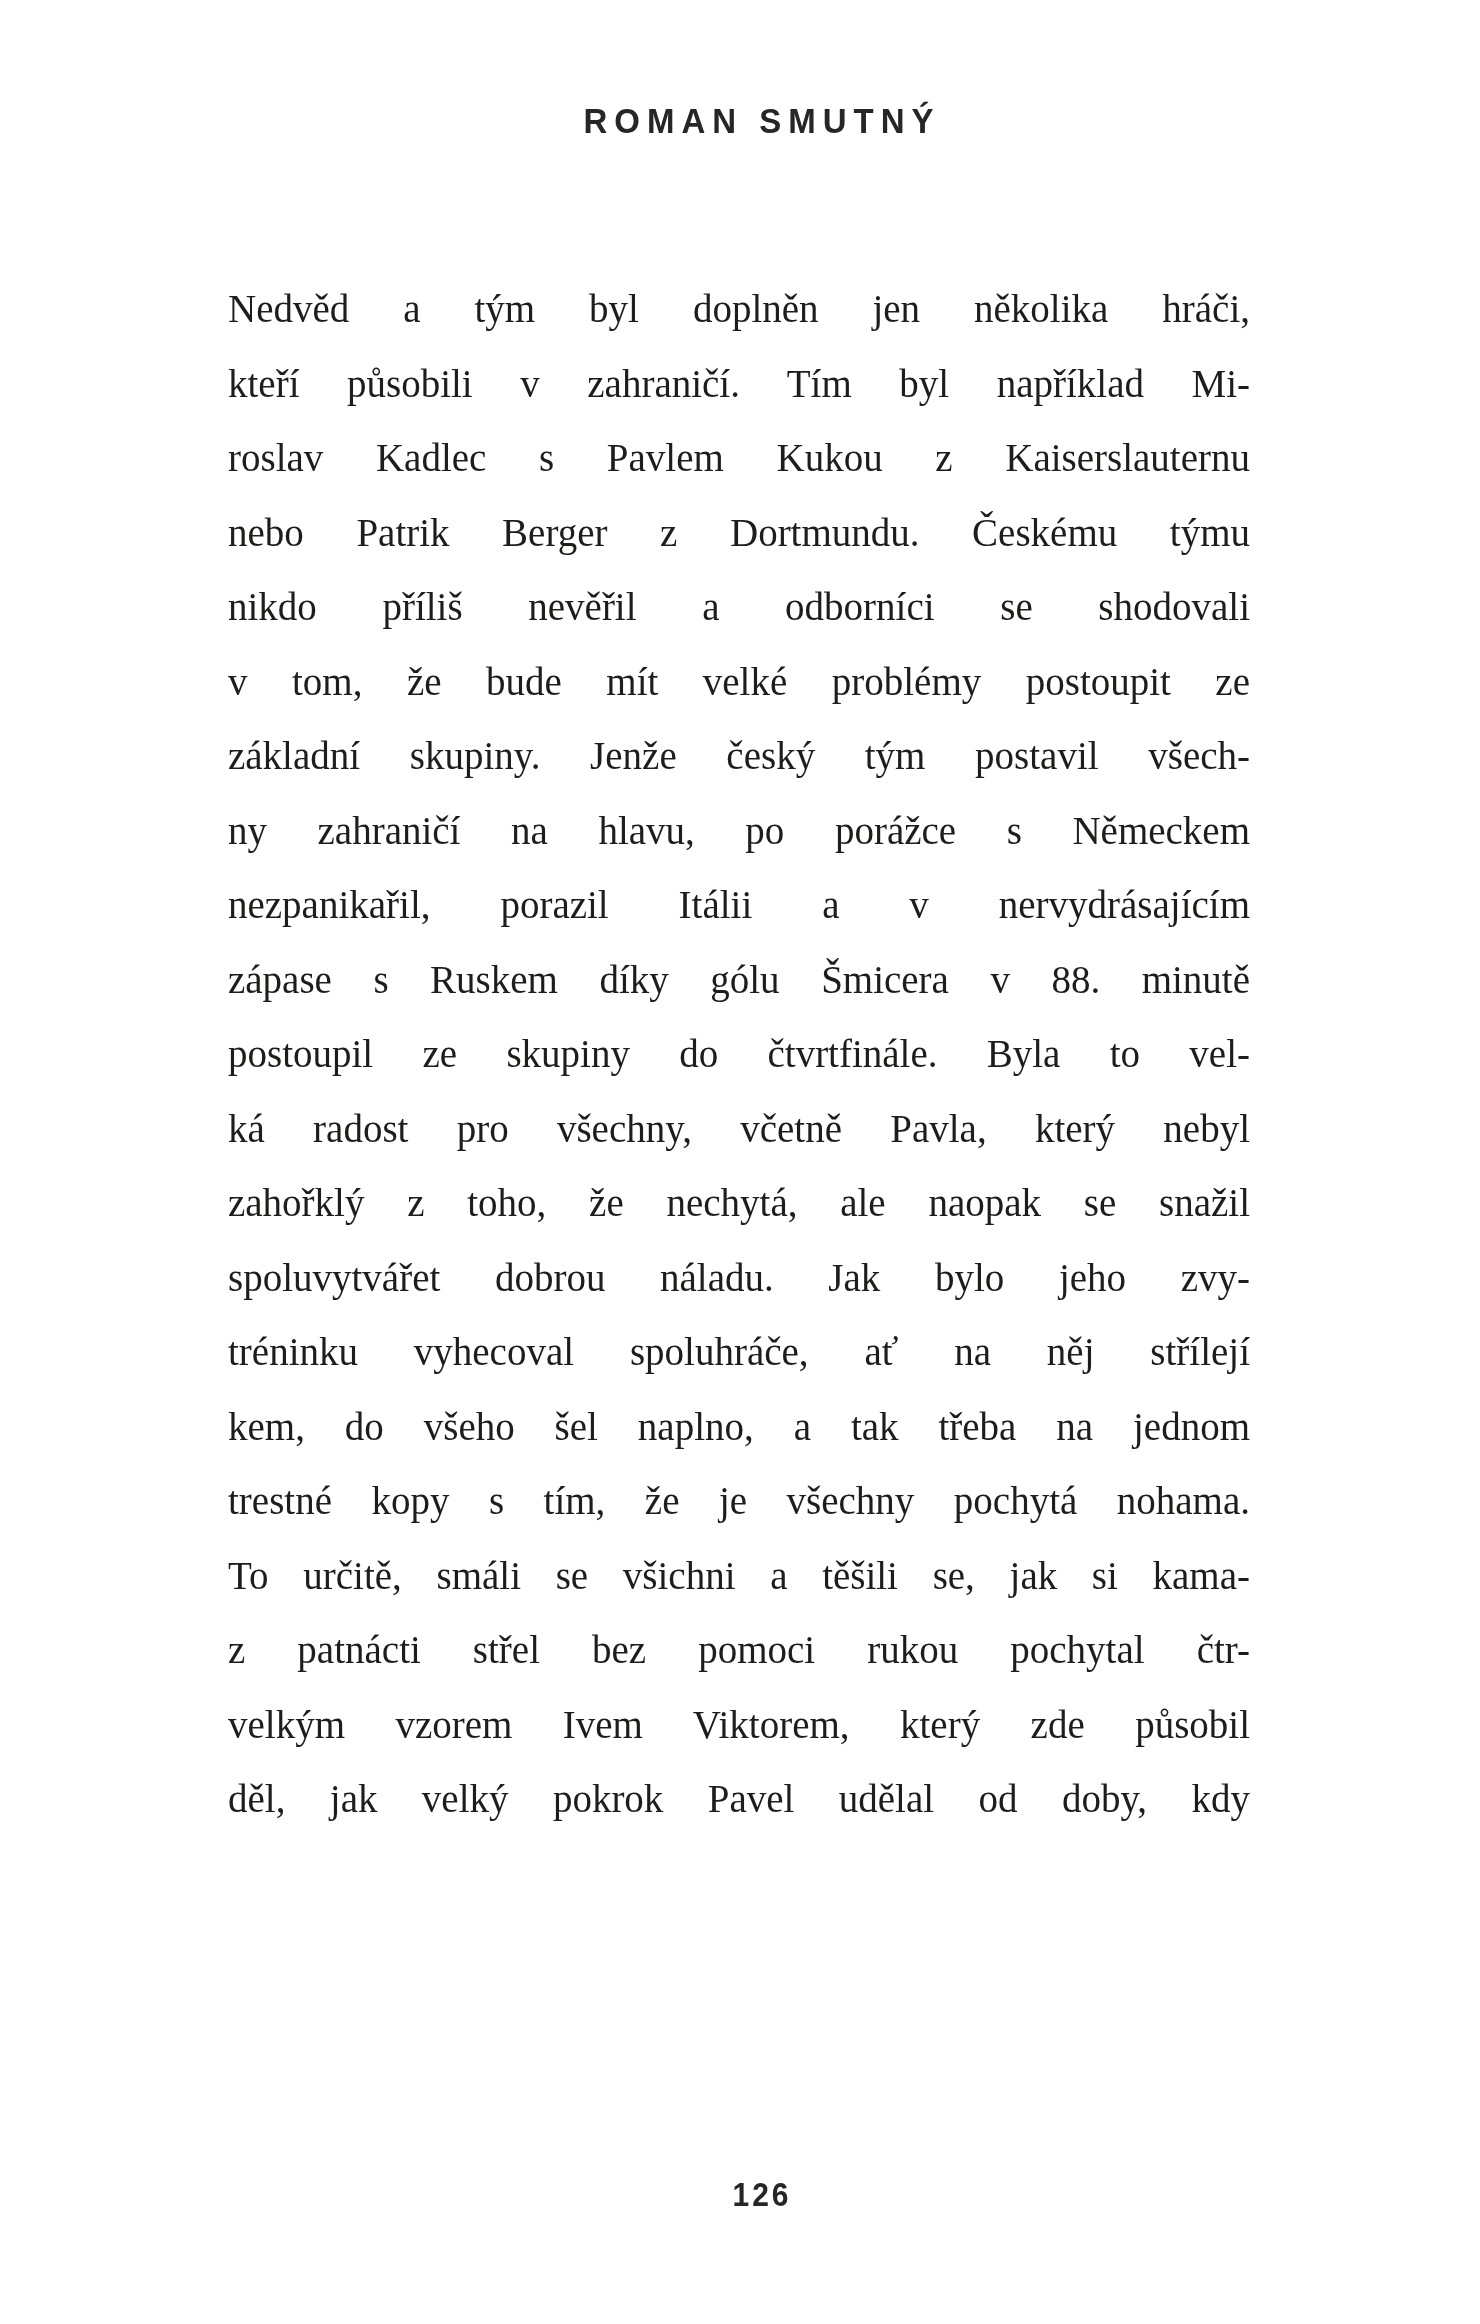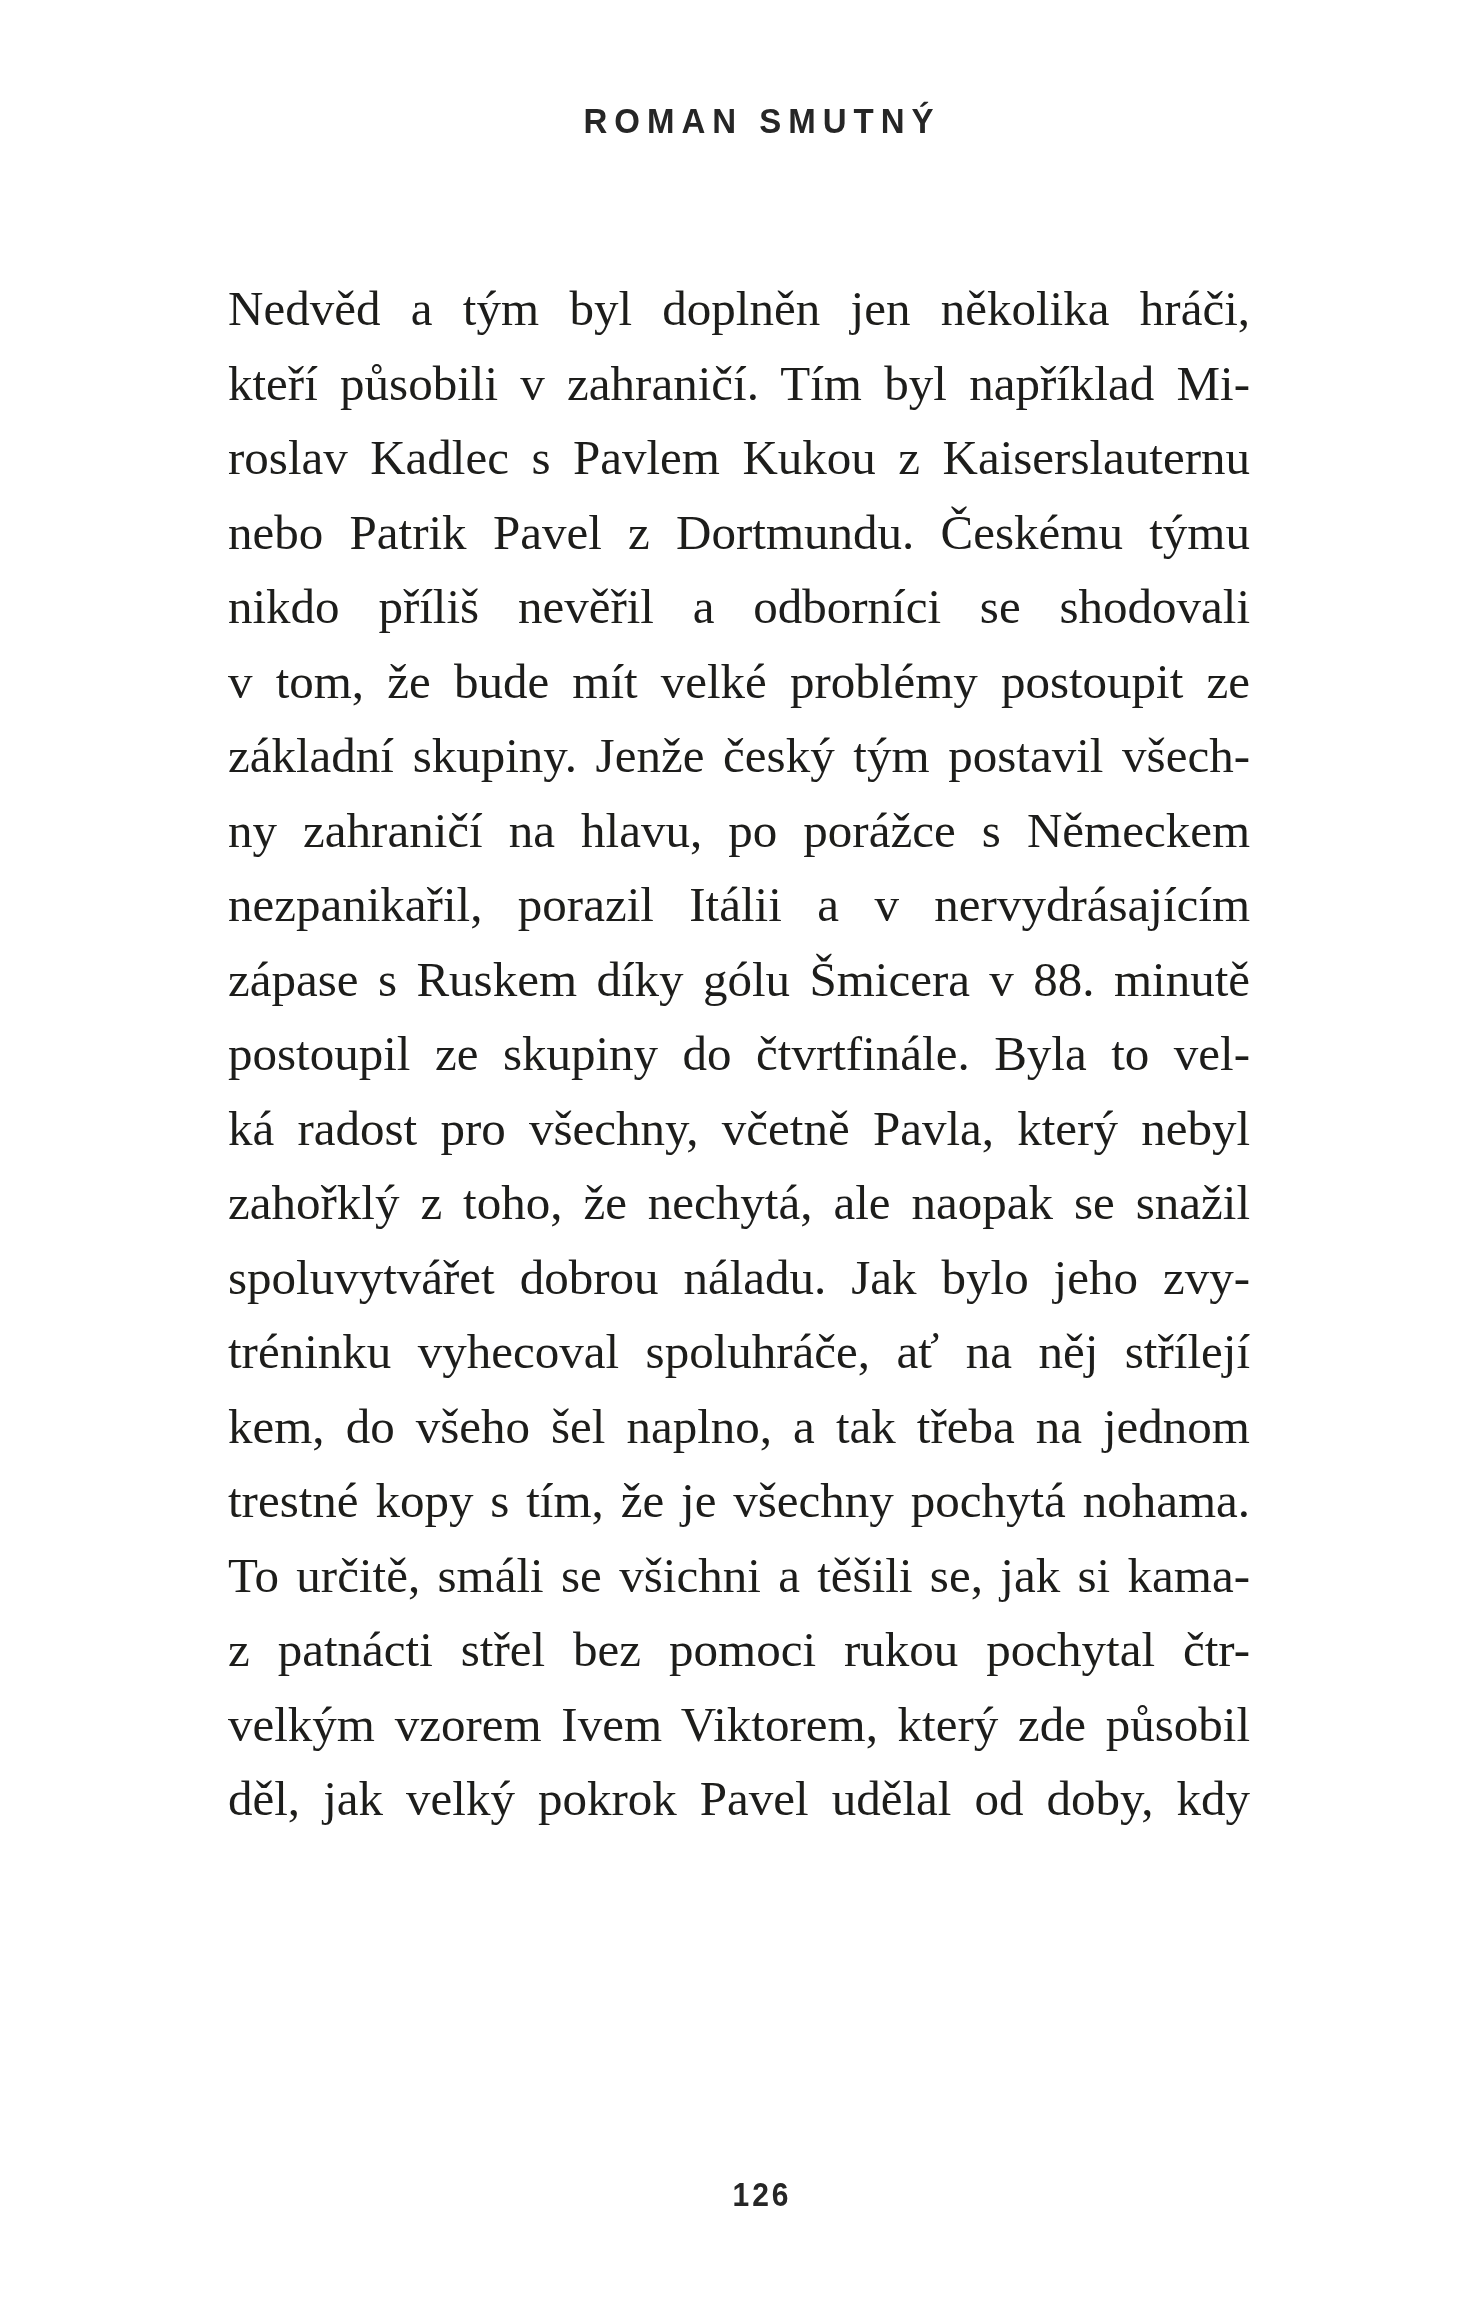--- a/index.html
+++ b/index.html
@@ -31,21 +31,21 @@
     color: #262626;
     transform: scaleY(1.08);
   }
   .body-text {
     position: absolute;
     top: 272px;
     left: 228px;
     width: 1022px;
   }
   .body-text .line {
-    font-size: 49px;
+    font-size: 39px;
     line-height: 74.5px;
     text-align: justify;
     text-align-last: justify;
     white-space: normal;
     color: #1d1d1b;
   }
   .page-number {
     position: absolute;
     top: 2178px;
     left: 0;
@@ -62,21 +62,21 @@
 </head>
 <body>
 
 <div class="page">
   <div class="running-header">ROMAN SMUTNÝ</div>
 
   <div class="body-text">
       <div class="line">Nedvěd a tým byl doplněn jen několika hráči,</div>
       <div class="line">kteří působili v zahraničí. Tím byl například Mi-</div>
       <div class="line">roslav Kadlec s Pavlem Kukou z Kaiserslauternu</div>
-      <div class="line">nebo Patrik Pavel z Dortmundu. Českému týmu</div>
+      <div class="line">nebo Patrik Berger z Dortmundu. Českému týmu</div>
       <div class="line">nikdo příliš nevěřil a odborníci se shodovali</div>
       <div class="line">v tom, že bude mít velké problémy postoupit ze</div>
       <div class="line">základní skupiny. Jenže český tým postavil všech-</div>
       <div class="line">ny zahraničí na hlavu, po porážce s Německem</div>
       <div class="line">nezpanikařil, porazil Itálii a v nervydrásajícím</div>
       <div class="line">zápase s Ruskem díky gólu Šmicera v 88. minutě</div>
       <div class="line">postoupil ze skupiny do čtvrtfinále. Byla to vel-</div>
       <div class="line">ká radost pro všechny, včetně Pavla, který nebyl</div>
       <div class="line">zahořklý z toho, že nechytá, ale naopak se snažil</div>
       <div class="line">spoluvytvářet dobrou náladu. Jak bylo jeho zvy-</div>

